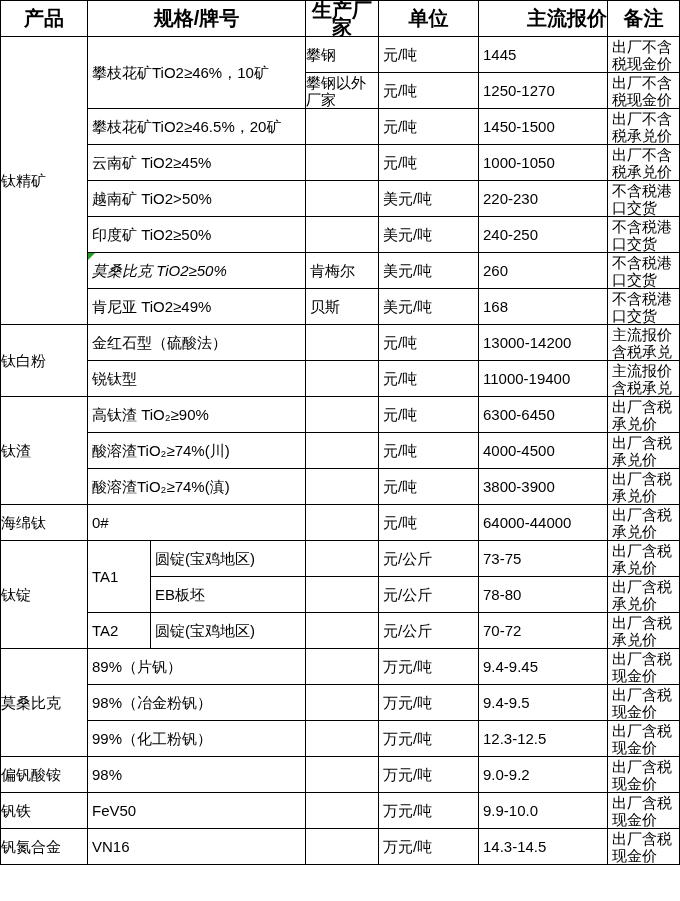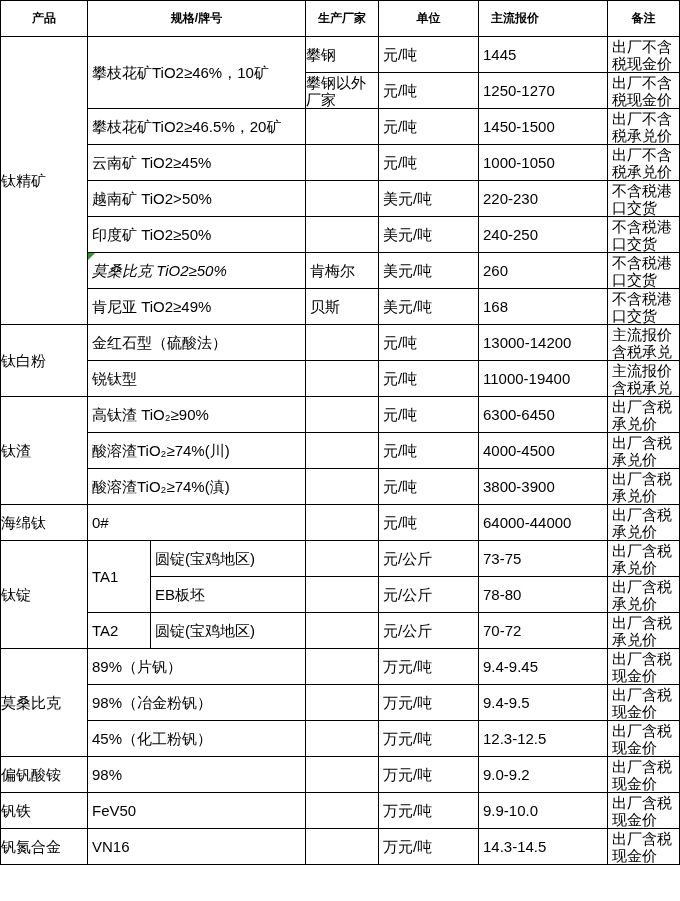--- a/index.html
+++ b/index.html
@@ -10,22 +10,22 @@
   col.c-product{width:87px;}
   col.c-grade{width:63px;}
   col.c-type{width:155px;}
   col.c-maker{width:73px;}
   col.c-unit{width:100px;}
   col.c-price{width:129px;}
   col.c-note{width:72px;}
   tr{height:36px;}
   th,td{border:1px solid #000;padding:0;vertical-align:middle;
         overflow:hidden;line-height:17px;word-wrap:break-word;}
-  th{font-weight:bold;text-align:center;font-size:12px;}
-  th.l{text-align:left;padding-left:12px;}
+  th{font-weight:bold;text-align:center;font-size:20px;}
+  th.l{text-align:right;padding-left:12px;}
   td.c{text-align:left;}
   td.l{text-align:left;padding-left:4px;}
   td.nowrap{white-space:nowrap;}
   td.rel{position:relative;font-style:italic;}
   .corner-marker{position:absolute;left:0;top:0;width:0;height:0;
         border-top:7px solid #1f9e1f;border-right:7px solid transparent;}
 </style>
 </head>
 <body>
 
@@ -189,21 +189,21 @@
     <td class="l">出厂含税现金价</td>
   </tr>
   <tr>
     <td class="l nowrap" colspan="2">98%（冶金粉钒）</td>
     <td></td>
     <td class="l nowrap">万元/吨</td>
     <td class="l nowrap">9.4-9.5</td>
     <td class="l">出厂含税现金价</td>
   </tr>
   <tr>
-    <td class="l nowrap" colspan="2">45%（化工粉钒）</td>
+    <td class="l nowrap" colspan="2">99%（化工粉钒）</td>
     <td></td>
     <td class="l nowrap">万元/吨</td>
     <td class="l nowrap">12.3-12.5</td>
     <td class="l">出厂含税现金价</td>
   </tr>
 
   <tr>
     <td class="c">偏钒酸铵</td>
     <td class="l nowrap" colspan="2">98%</td>
     <td></td>

